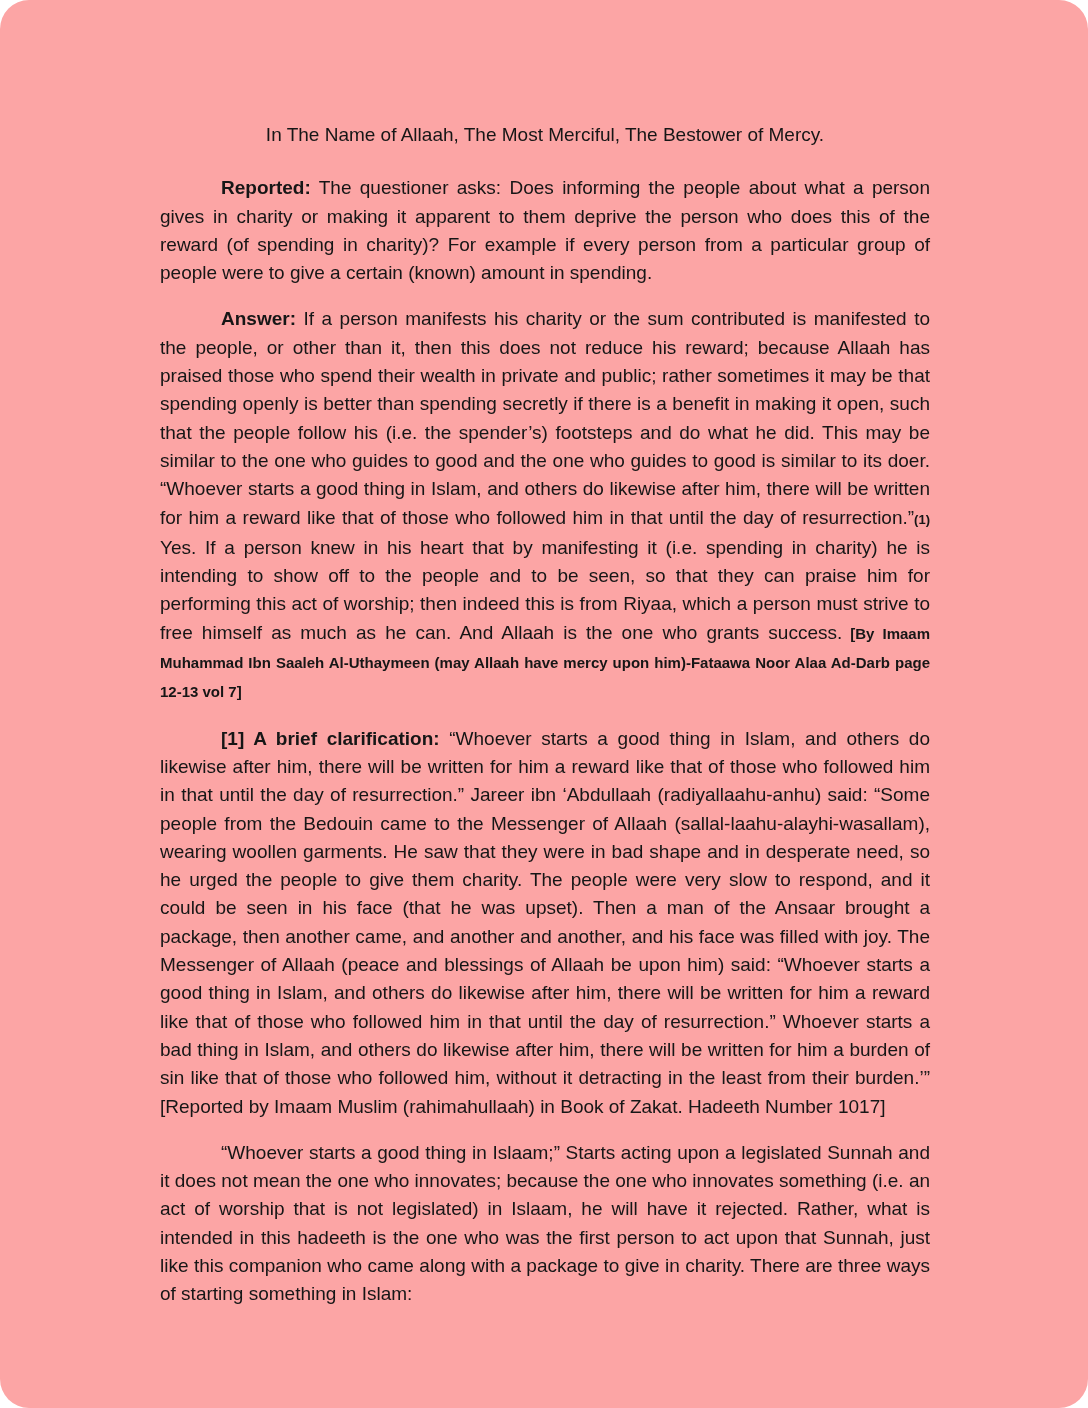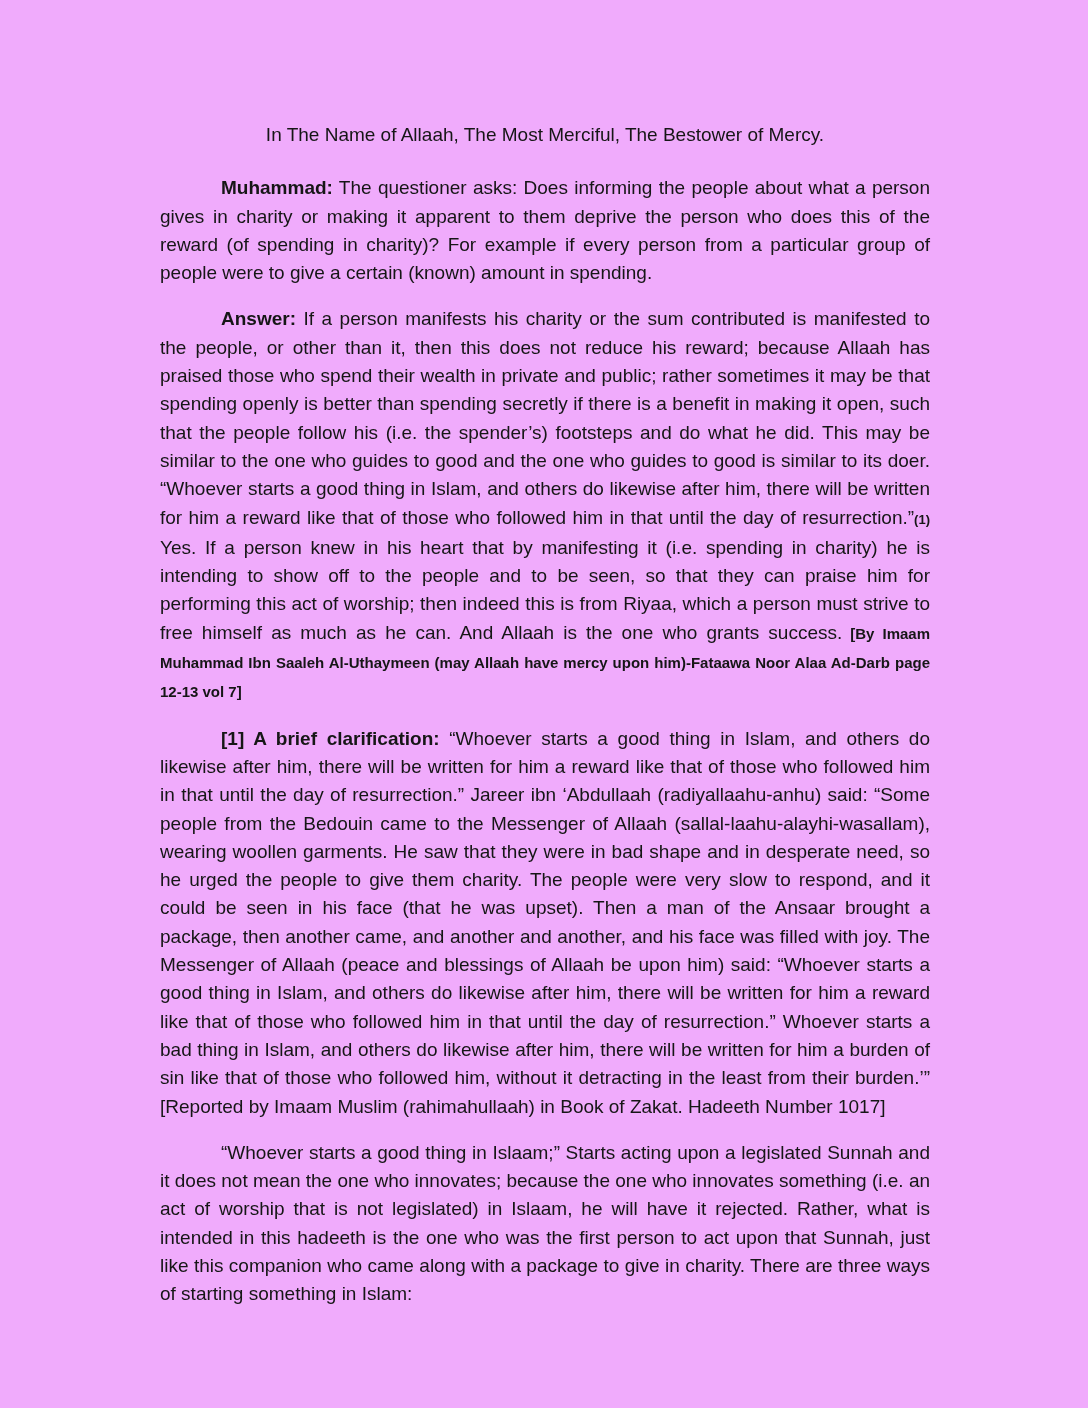--- a/index.html
+++ b/index.html
@@ -15,22 +15,23 @@
     color: #161616;
   }
   .page {
     position: absolute;
     top: 0;
     left: 0;
     width: 1088px;
     height: 1408px;
     box-sizing: border-box;
     padding: 121px 158px 40px 160px;
-    background: #f0abfc;
+    background: #fca5a5;
     overflow: hidden;
+    border-radius: 29px;
   }
   p {
     margin: 0;
     font-size: 19px;
     line-height: 28.3px;
   }
   .title {
     text-align: center;
     margin-bottom: 25px;
   }
@@ -51,21 +52,21 @@
     font-size: 15px;
   }
 </style>
 </head>
 <body>
 
 <div class="page">
 
   <p class="title">In The Name of Allaah, The Most Merciful, The Bestower of Mercy.</p>
 
-  <p class="para"><span class="bold">Muhammad:</span><span> The questioner asks: Does informing the people about what a person gives in charity or making it apparent to them deprive the person who does this of the reward (of spending in charity)? For example if every person from a particular group of people were to give a certain (known) amount in spending.</span></p>
+  <p class="para"><span class="bold">Reported:</span><span> The questioner asks: Does informing the people about what a person gives in charity or making it apparent to them deprive the person who does this of the reward (of spending in charity)? For example if every person from a particular group of people were to give a certain (known) amount in spending.</span></p>
 
   <p class="para"><span class="bold">Answer:</span><span> If a person manifests his charity or the sum contributed is manifested to the people, or other than it, then this does not reduce his reward; because Allaah has praised those who spend their wealth in private and public; rather sometimes it may be that spending openly is better than spending secretly if there is a benefit in making it open, such that the people follow his (i.e. the spender’s) footsteps and do what he did.  This may be similar to the one who guides to good and the one who guides to good is similar to its doer. “Whoever starts a good thing in Islam, and others do likewise after him, there will be written for him a reward like that of those who followed him in that until the day of resurrection.”</span><span class="note-marker">(1)</span><span> Yes. If a person knew in his heart that by manifesting it (i.e. spending in charity) he is intending to show off to the people and to be seen, so that they can praise him for performing this act of worship; then indeed this is from Riyaa, which a person must strive to free himself as much as he can. And Allaah is the one who grants success.</span><span class="citation"> [By Imaam Muhammad Ibn Saaleh Al-Uthaymeen (may Allaah have mercy upon him)-Fataawa Noor Alaa Ad-Darb page 12-13 vol 7]</span></p>
 
   <p class="para"><span class="bold">[1] A brief clarification:</span><span> “Whoever starts a good thing in Islam, and others do likewise after him, there will be written for him a reward like that of those who followed him in that until the day of resurrection.” Jareer ibn ‘Abdullaah (radiyallaahu-anhu) said: “Some people from the Bedouin came to the Messenger of Allaah (sallal-laahu-alayhi-wasallam), wearing woollen garments. He saw that they were in bad shape and in desperate need, so he urged the people to give them charity. The people were very slow to respond, and it could be seen in his face (that he was upset). Then a man of the Ansaar brought a package, then another came, and another and another, and his face was filled with joy. The Messenger of Allaah (peace and blessings of Allaah be upon him) said: “Whoever starts a good thing in Islam, and others do likewise after him, there will be written for him a reward like that of those who followed him in that until the day of resurrection.” Whoever starts a bad thing in Islam, and others do likewise after him, there will be written for him a burden of sin like that of those who followed him, without it detracting in the least from their burden.’” [Reported by Imaam Muslim (rahimahullaah) in Book of Zakat. Hadeeth Number 1017]</span></p>
 
   <p class="para"><span>“Whoever starts a good thing in Islaam;” Starts acting upon a legislated Sunnah and it does not mean the one who innovates; because the one who innovates something (i.e. an act of worship that is not legislated) in Islaam, he will have it rejected. Rather, what is intended in this hadeeth is the one who was the first person to act upon that Sunnah, just like this companion who came along with a package to give in charity.  There are three ways of starting something in Islam:</span></p>
 
 
 </div>
 

